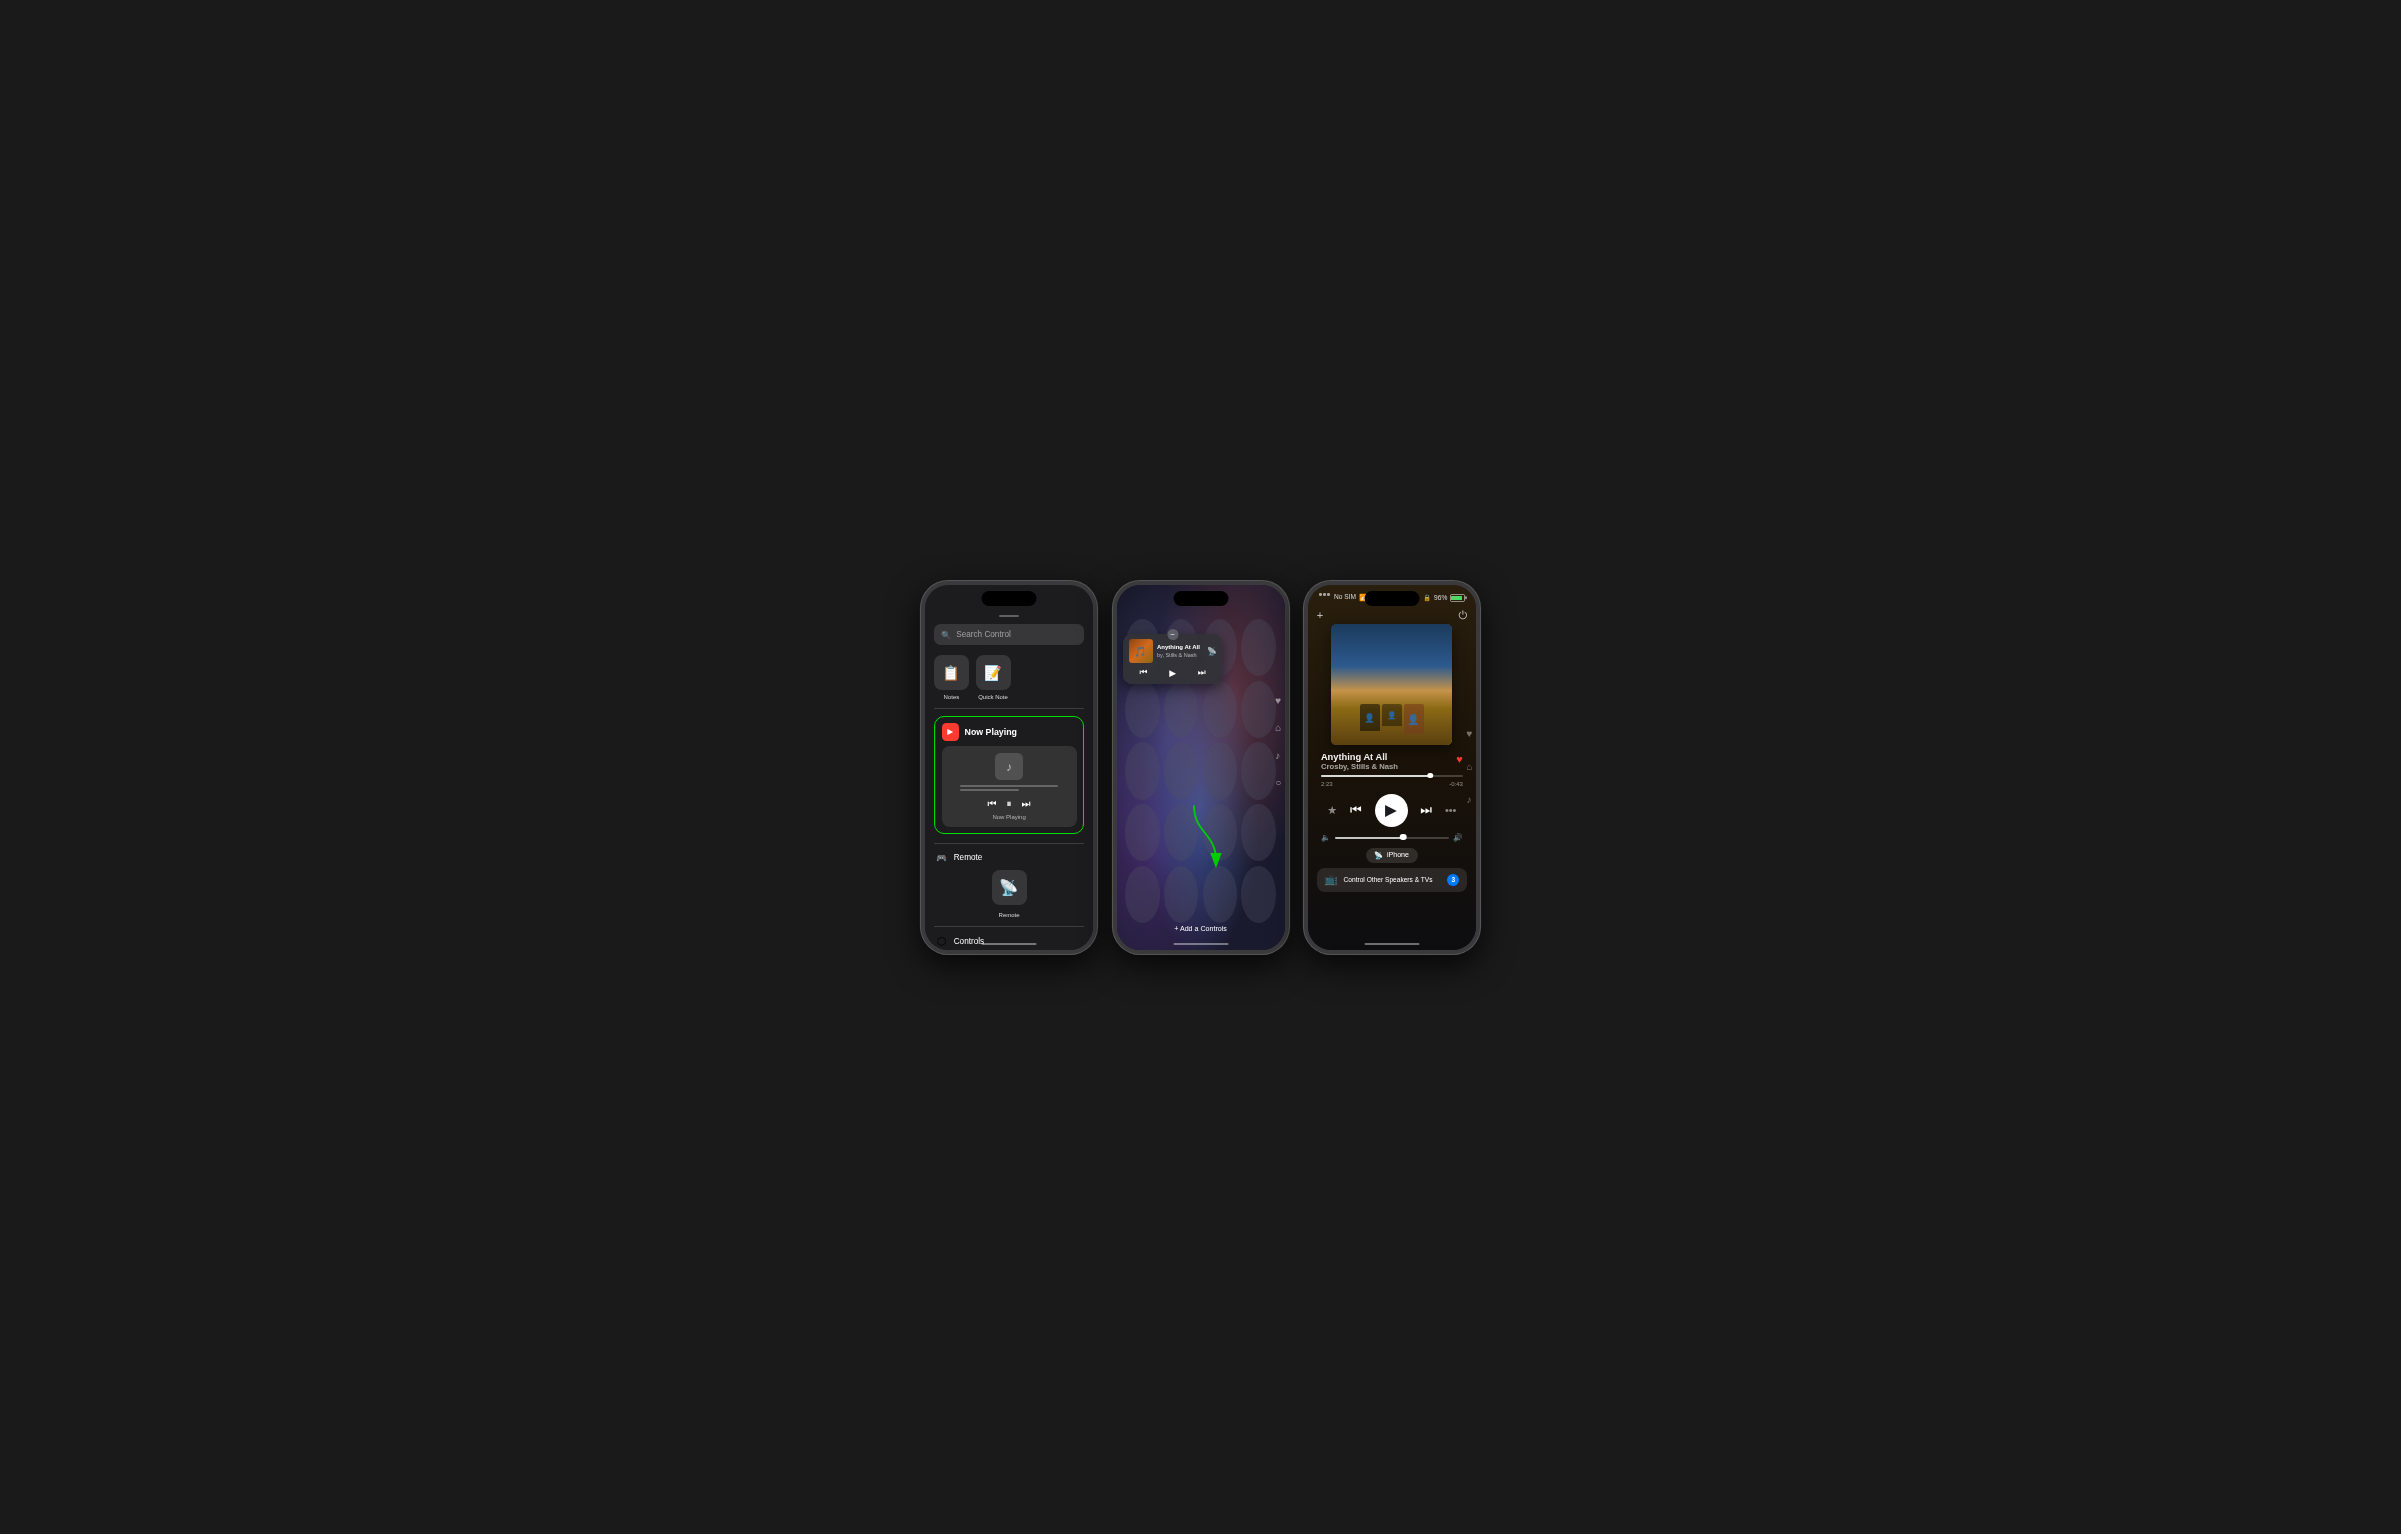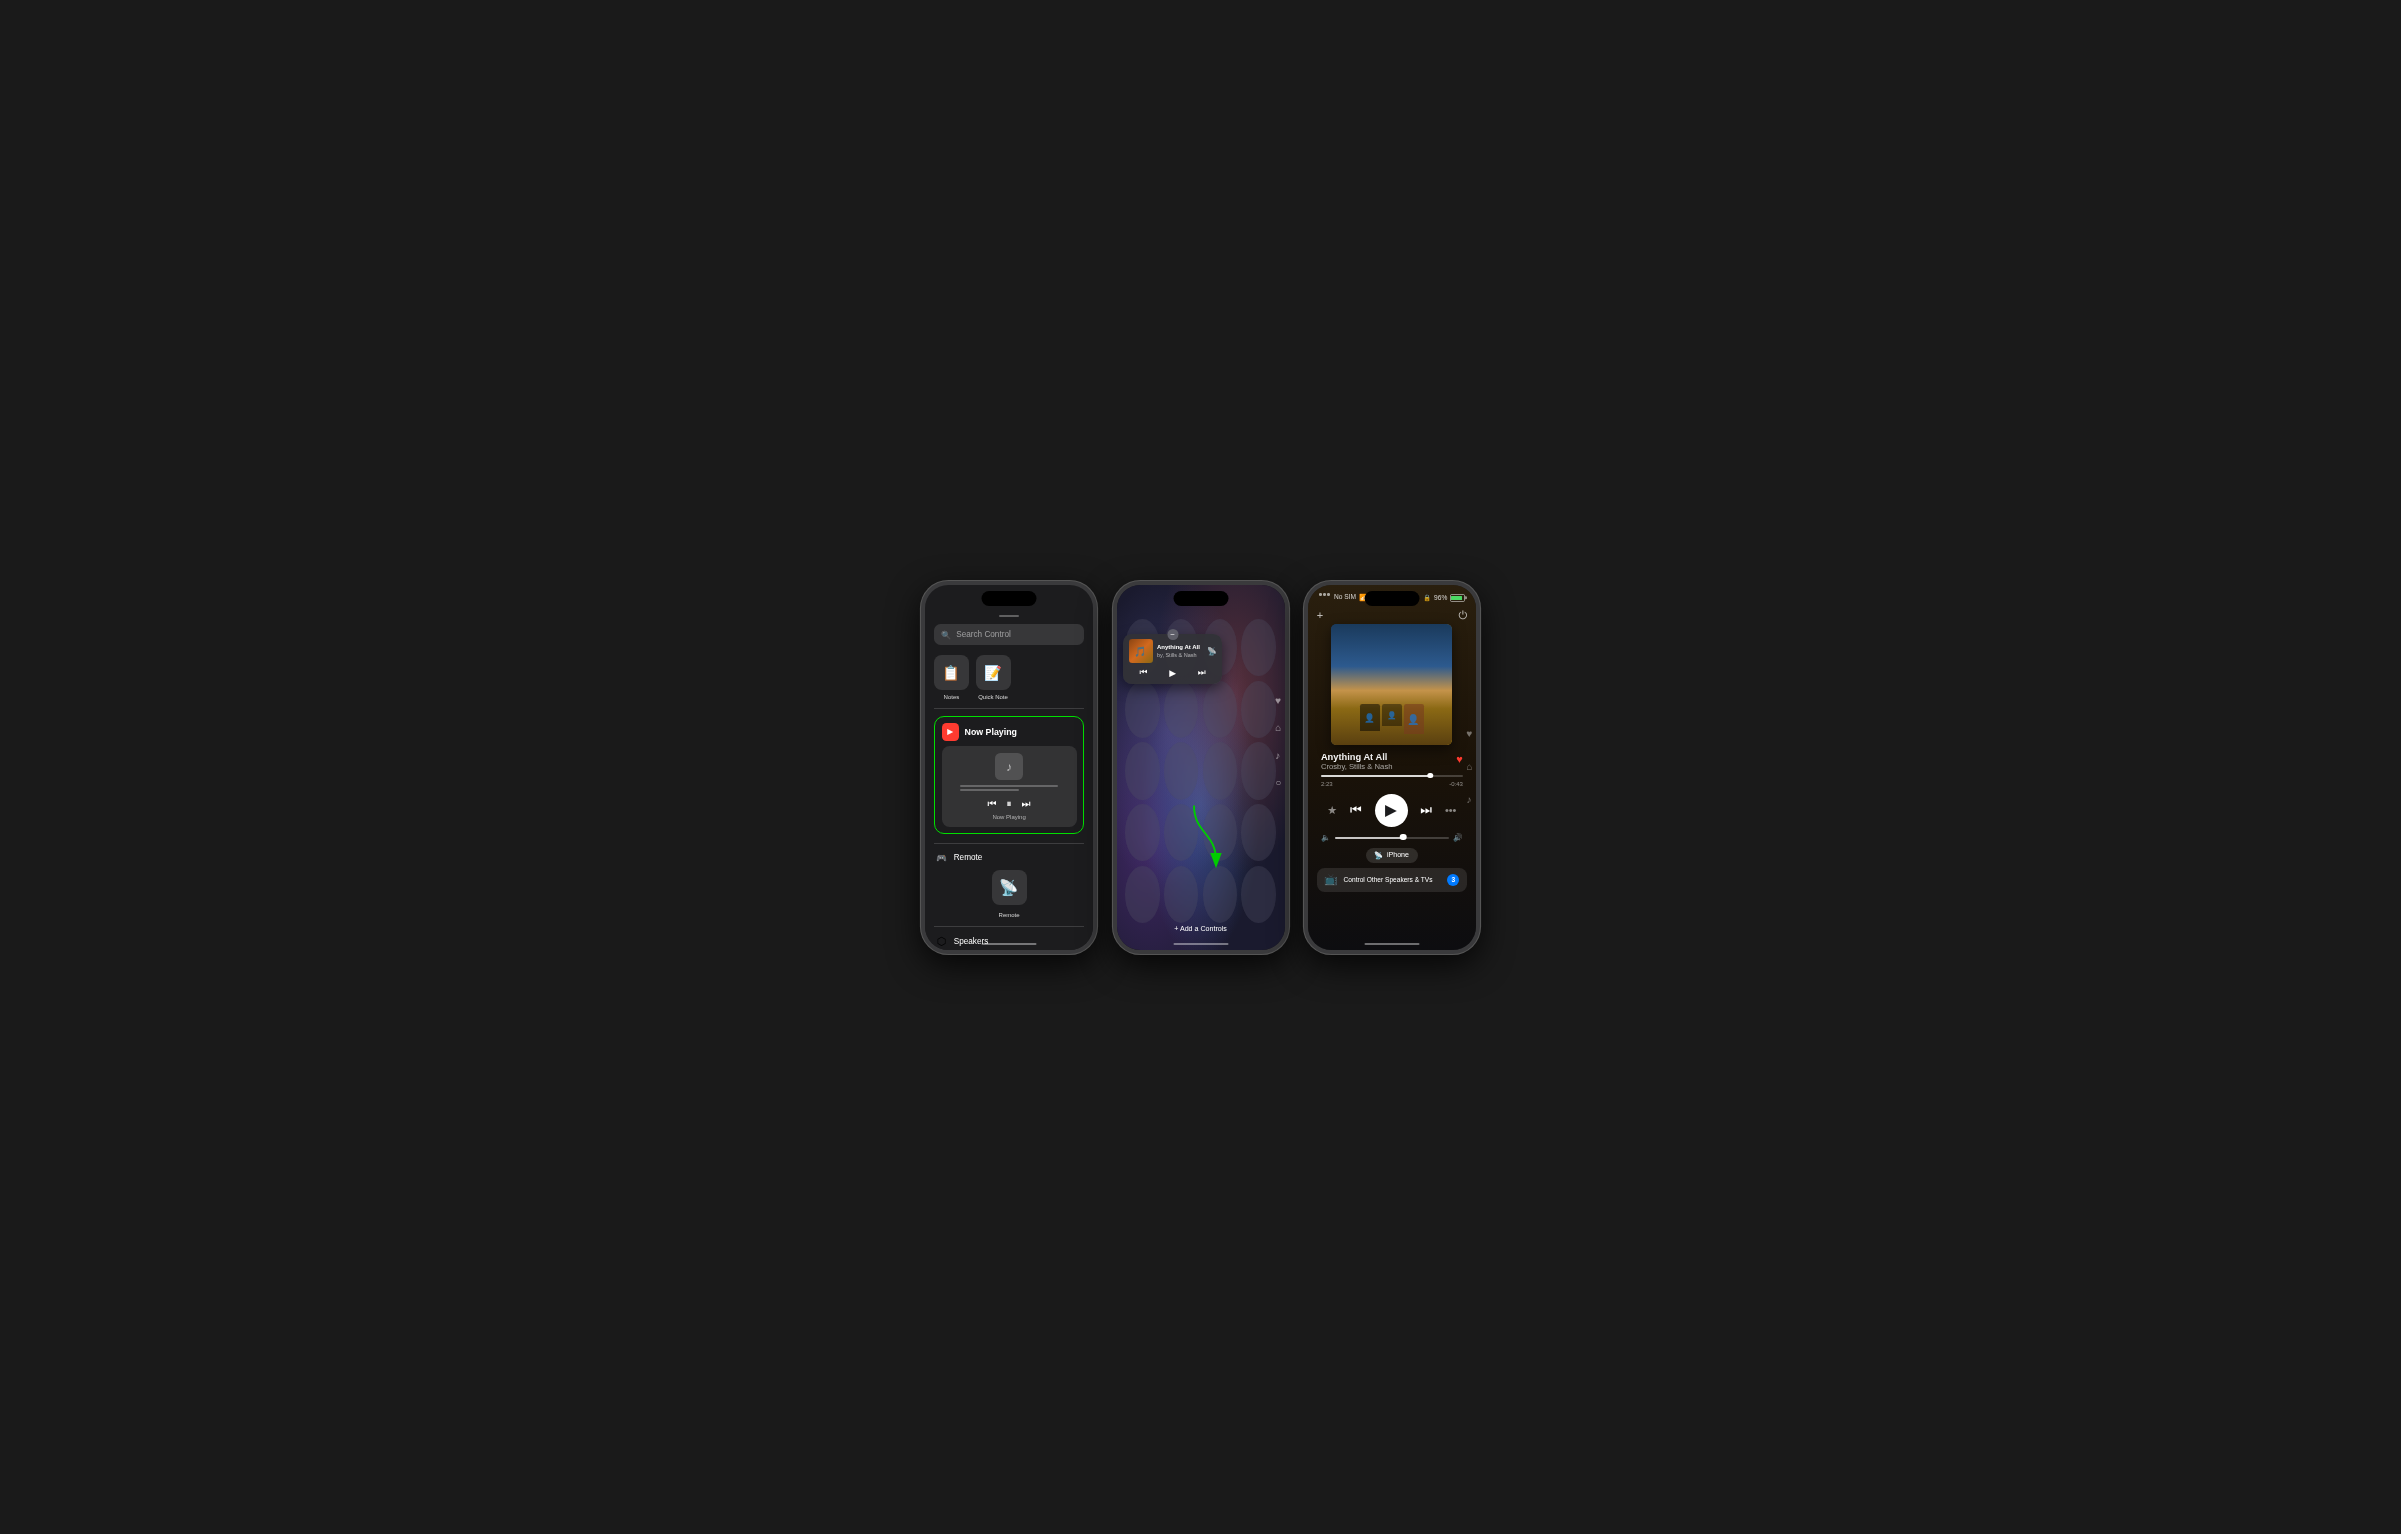--- a/index.html
+++ b/index.html
@@ -537,20 +537,21 @@
 
     .np-track-name {
       color: white;
       font-size: 9.3px;
       font-weight: 700;
     }
 
     .np-artist-name {
       color: rgba(255,255,255,0.6);
       font-size: 7.7px;
+      font-weight: bold;
     }
 
     .np-heart {
       color: #ff3b30;
       font-size: 11px;
       margin-top: 1.1px;
     }
 
     .progress-bar-wrap {
       padding: 2.2px 13px;
@@ -791,21 +792,21 @@
         </div>
         <span class="control-label">Remote</span>
       </div>
     </div>
 
     <div class="divider"></div>
 
     <div class="controls-section shortcuts-section">
       <div class="section-header-row">
         <div class="section-icon" style="font-size:11px;">⬡</div>
-        <span class="section-title">Speakers</span>
+        <span class="section-title">Controls</span>
       </div>
 
     </div>
   </div>
 
   <div class="home-indicator"></div>
 </div>
 
 <div class="phone">
   <div class="dynamic-island"></div>

